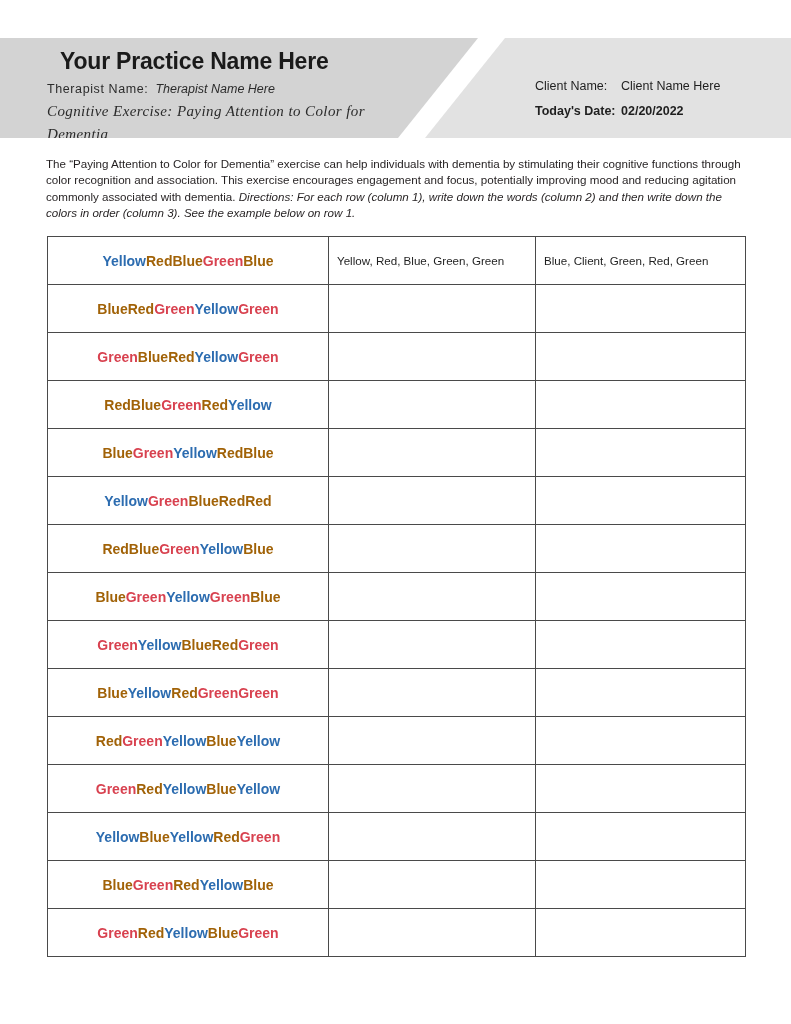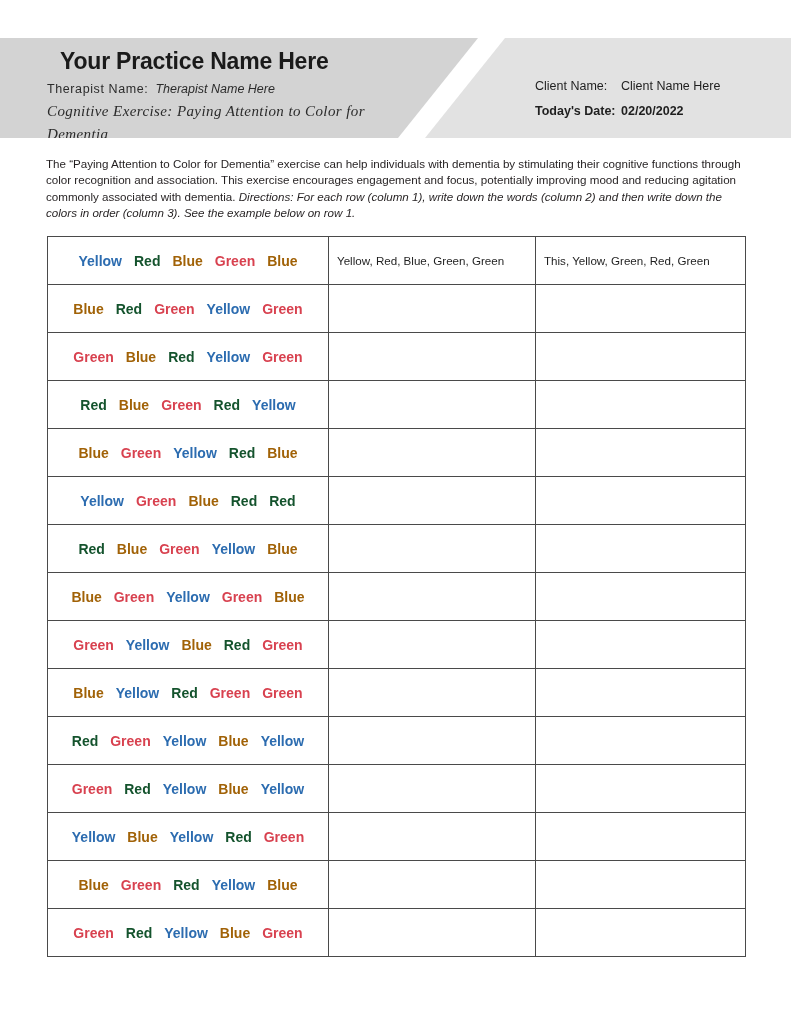--- a/index.html
+++ b/index.html
@@ -131,37 +131,36 @@
     vertical-align: middle;
   }
   .col-words    { width: 281px; }
   .col-answer-1 { width: 207px; }
   .col-answer-2 { width: 210px; }
 
   .word-strip {
     display: flex;
     justify-content: center;
     align-items: center;
-    gap: 12px;
     padding: 0 6px;
     font-size: 14px;
     font-weight: bold;
     white-space: nowrap;
   }
   .answer-cell {
     padding: 0 8px;
     font-size: 11.6px;
     color: #1f1f1f;
     white-space: nowrap;
   }
 
   .ink-blue   { color: #2c6cb0; }
   .ink-red    { color: #d8414f; text-align: center; }
   .ink-green  { color: #a16207; }
-  .ink-yellow { color: #14532d; }
+  .ink-yellow { color: #a16207; }
 </style>
 </head>
 <body>
 
 <div class="header">
   <div class="header-left-block"></div>
   <div class="header-right-block"></div>
 
   <div class="header-inner">
     <div class="practice-name">Your Practice Name Here</div>
@@ -200,21 +199,21 @@
             <span class="ink-yellow">Red</span>
             <span class="ink-green">Blue</span>
             <span class="ink-red">Green</span>
             <span class="ink-green">Blue</span>
           </div>
         </td>
         <td>
           <div class="answer-cell">Yellow, Red, Blue, Green, Green</div>
         </td>
         <td>
-          <div class="answer-cell">This, Yellow, Green, Red, Green</div>
+          <div class="answer-cell">Blue, Client, Green, Red, Green</div>
         </td>
       </tr>
       <tr>
         <td>
           <div class="word-strip">
             <span class="ink-green">Blue</span>
             <span class="ink-yellow">Red</span>
             <span class="ink-red">Green</span>
             <span class="ink-blue">Yellow</span>
             <span class="ink-red">Green</span>

